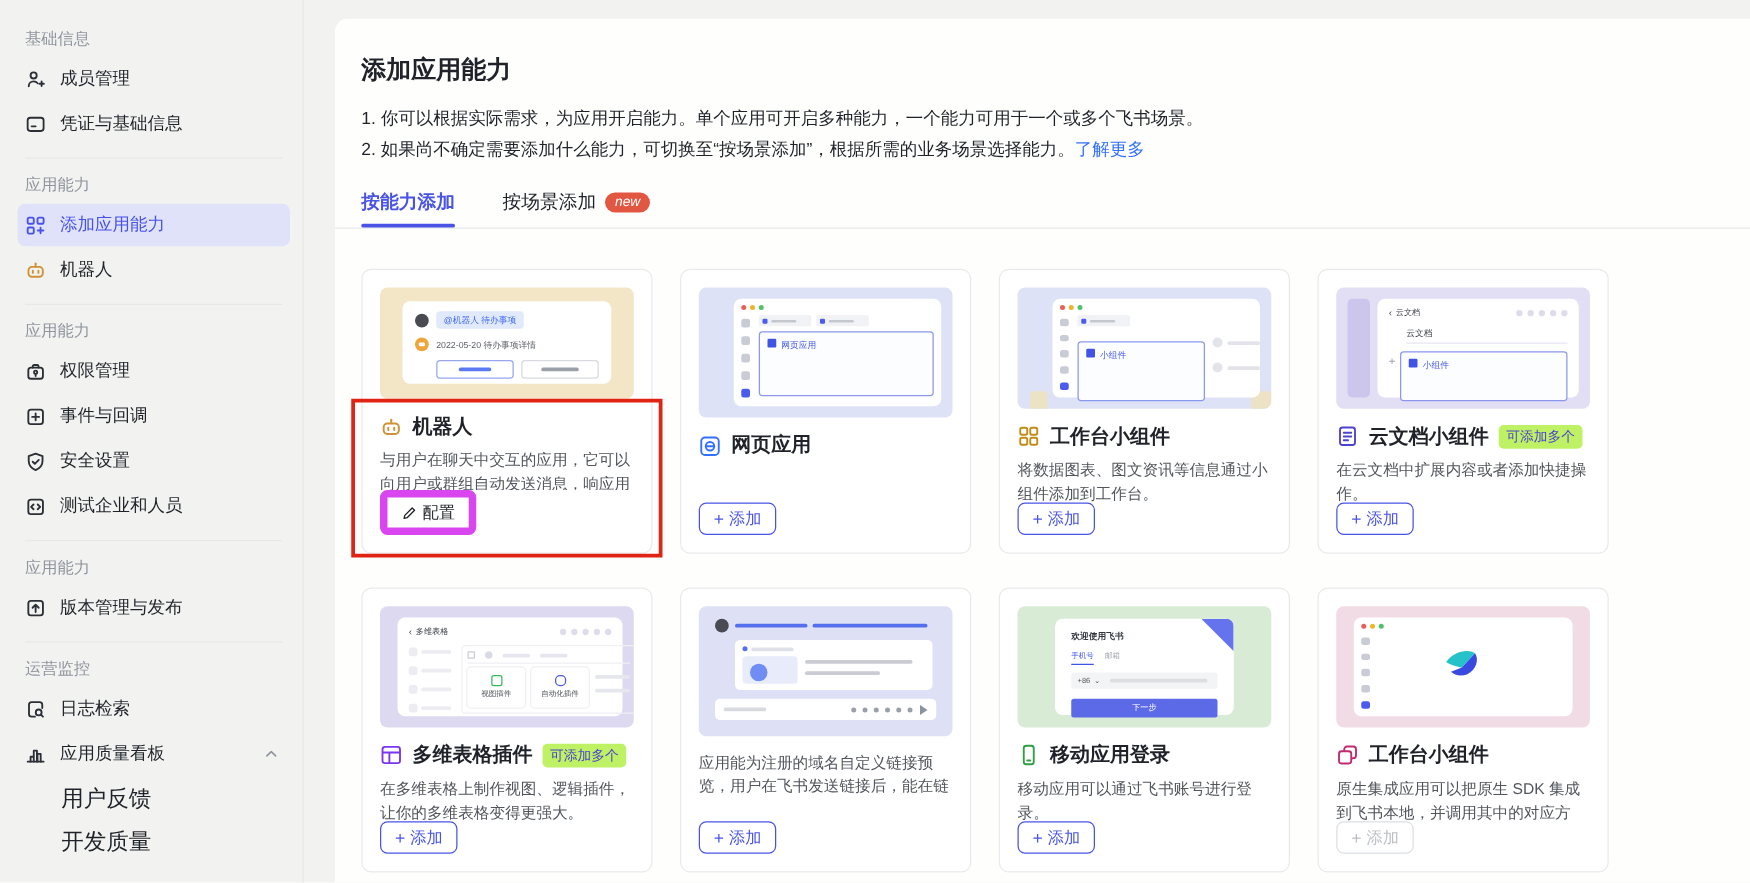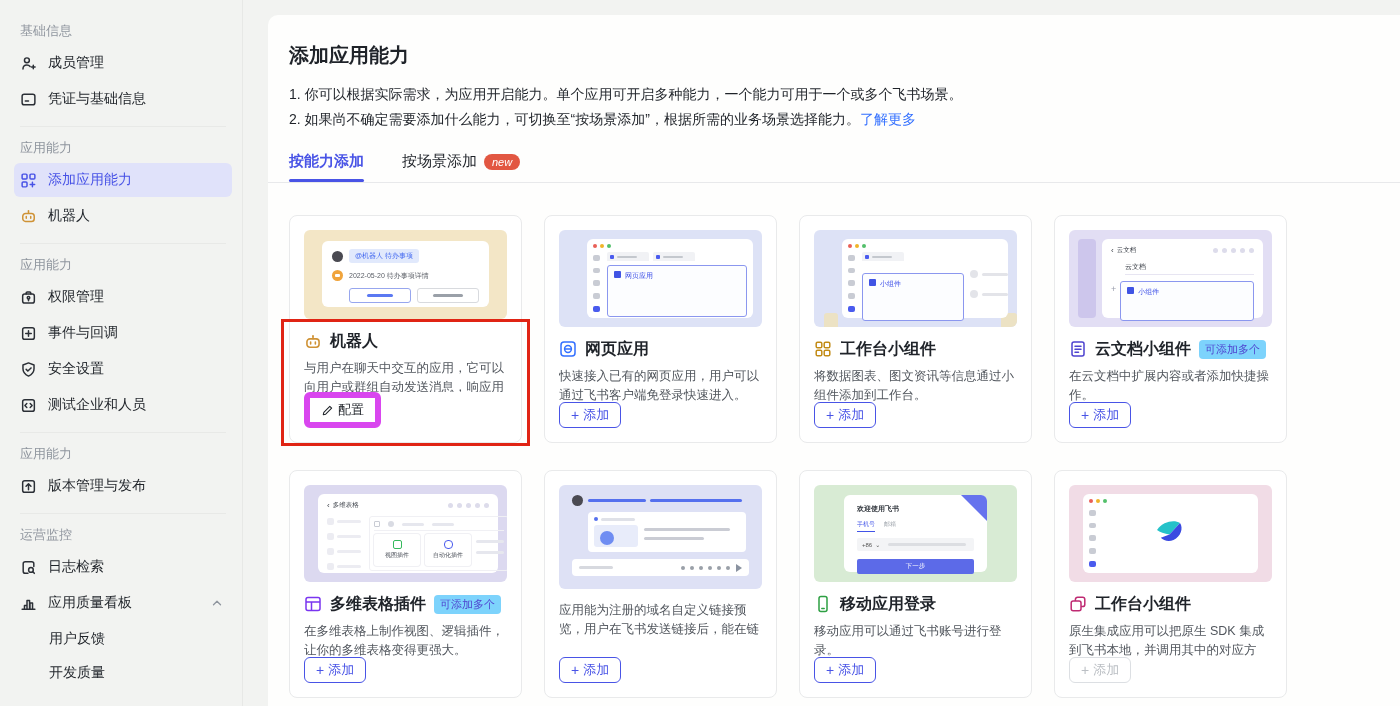--- a/index.html
+++ b/index.html
@@ -11,21 +11,21 @@
              border-right:1px solid #e7e8e6; padding:10px 10px 0 14px; }
   .side-header { font-size:13px; color:#8f959e; margin:12px 0 6px 6px; }
   .side-item { display:flex; align-items:center; gap:11px; height:34px; padding:0 8px 0 6px;
                border-radius:6px; font-size:14px; color:#1f2329; cursor:pointer; margin-bottom:2px; }
   .side-item.active { background:#e0e2fa; color:#4752e6; font-weight:400; }
   .side-item .sicon { width:17px; height:17px; flex:0 0 17px; display:flex; align-items:center; color:#2b2f36; }
   .side-item.active .sicon { color:#4752e6; }
   .side-item .sicon.robot { color:#cf9235; }
   .side-item svg { width:17px; height:17px; }
   .side-divider { height:1px; background:#e8e9e7; margin:10px 6px 2px 6px; }
-  .side-sub { display:flex; align-items:center; height:34px; padding-left:35px; font-size:14px; color:#1f2329; cursor:pointer; }
+  .side-sub { display:flex; align-items:center; height:34px; padding-left:35px; font-size:18px; color:#1f2329; cursor:pointer; }
   .chev { margin-left:auto; color:#8f959e; display:flex; }
   .chev svg { width:14px; height:14px; }
 
   
   .panel { position:absolute; left:268px; top:15px; right:0; bottom:0; background:#fefefd;
            border-top-left-radius:10px; padding:27px 0 0 21px; }
   .page-title { font-size:20px; font-weight:700; margin-bottom:13px; }
   .intro p { font-size:14px; line-height:25px; color:#1f2329; }
   .intro a { color:#3370ff; text-decoration:none; cursor:pointer;text-align:center; }
 
@@ -40,21 +40,21 @@
 
   
   .grid { display:grid; grid-template-columns:repeat(4,233px); gap:27px 22px; margin-top:32px; }
   .card { width:233px; height:228px; background:#fff; border:1px solid #e9eaeb; border-radius:8px;
           padding:14px; display:flex; flex-direction:column; position:relative; cursor:pointer; }
   .preview { height:104px; border-radius:6px; margin-bottom:12px; position:relative; overflow:hidden; }
   .trow { display:flex; align-items:center; gap:8px; margin-bottom:7px; }
   .cicon { display:flex; }
   .cicon svg { width:18px; height:18px; }
   .card-title { font-size:16px; font-weight:700; color:#1f2329; }
-  .badge-multi { font-size:11px; color:#4e43cf; background:#7dd3fc; padding:2px 6px; border-radius:4px; }
+  .badge-multi { font-size:11px; color:#4e43cf; background:#bef264; padding:2px 6px; border-radius:4px; }
   .card-desc { font-size:12.5px; color:#51565d; line-height:19px; height:38px; overflow:hidden; }
   .btn { margin-top:auto; align-self:flex-start; display:flex; align-items:center; gap:4px;
          font-size:13px; border-radius:6px; padding:3px 11px; background:#fff; cursor:pointer;
          font-family:inherit; }
   .btn-add { color:#4954e6; border:1px solid #4954e6; }
   .btn-add.disabled { color:#bbbfc4; border-color:#dcdfe3; cursor:default; }
   .btn-config { color:#1f2329; border:6px solid #d946ef; }
   .btn .plus { font-size:14px; line-height:1; }
   .btn svg { width:13px; height:13px; }
 
@@ -432,21 +432,20 @@
       <div class="trow">
         <span class="cicon" style="color:#3370ff">
           <svg viewBox="0 0 18 18" fill="none" stroke="currentColor" stroke-width="1.5" stroke-linecap="round">
               <rect x="2" y="2" width="14" height="14" rx="3"></rect>
               <circle cx="9" cy="9" r="3.4"></circle>
               <path d="M5.6 9h6.8"></path>
             </svg>
         </span>
         <span class="card-title">网页应用</span>
       </div>
-      <div class="card-desc">快速接入已有的网页应用，用户可以通过飞书客户端免登录快速进入。</div>
       <button class="btn btn-add">
           <span class="plus">+</span>
           <span>添加</span>
         </button>
     </div>
 
     <div class="card">
       <div class="preview pv2">
         <span class="beige-l"></span>
           <span class="beige-r"></span>

